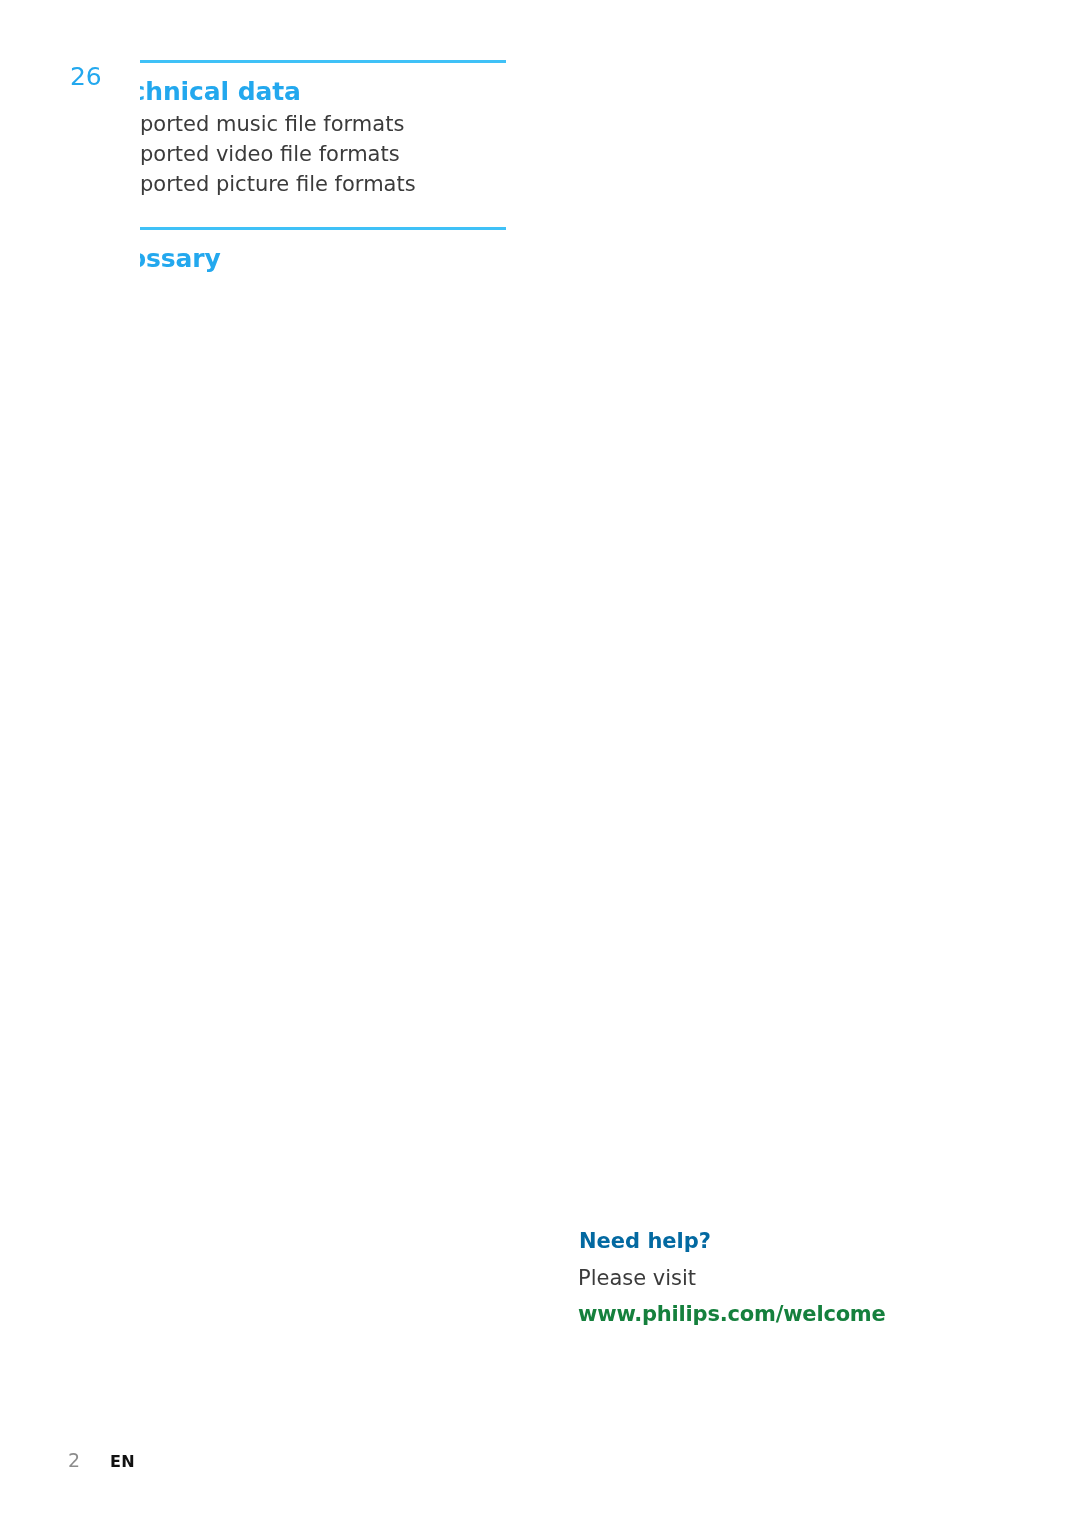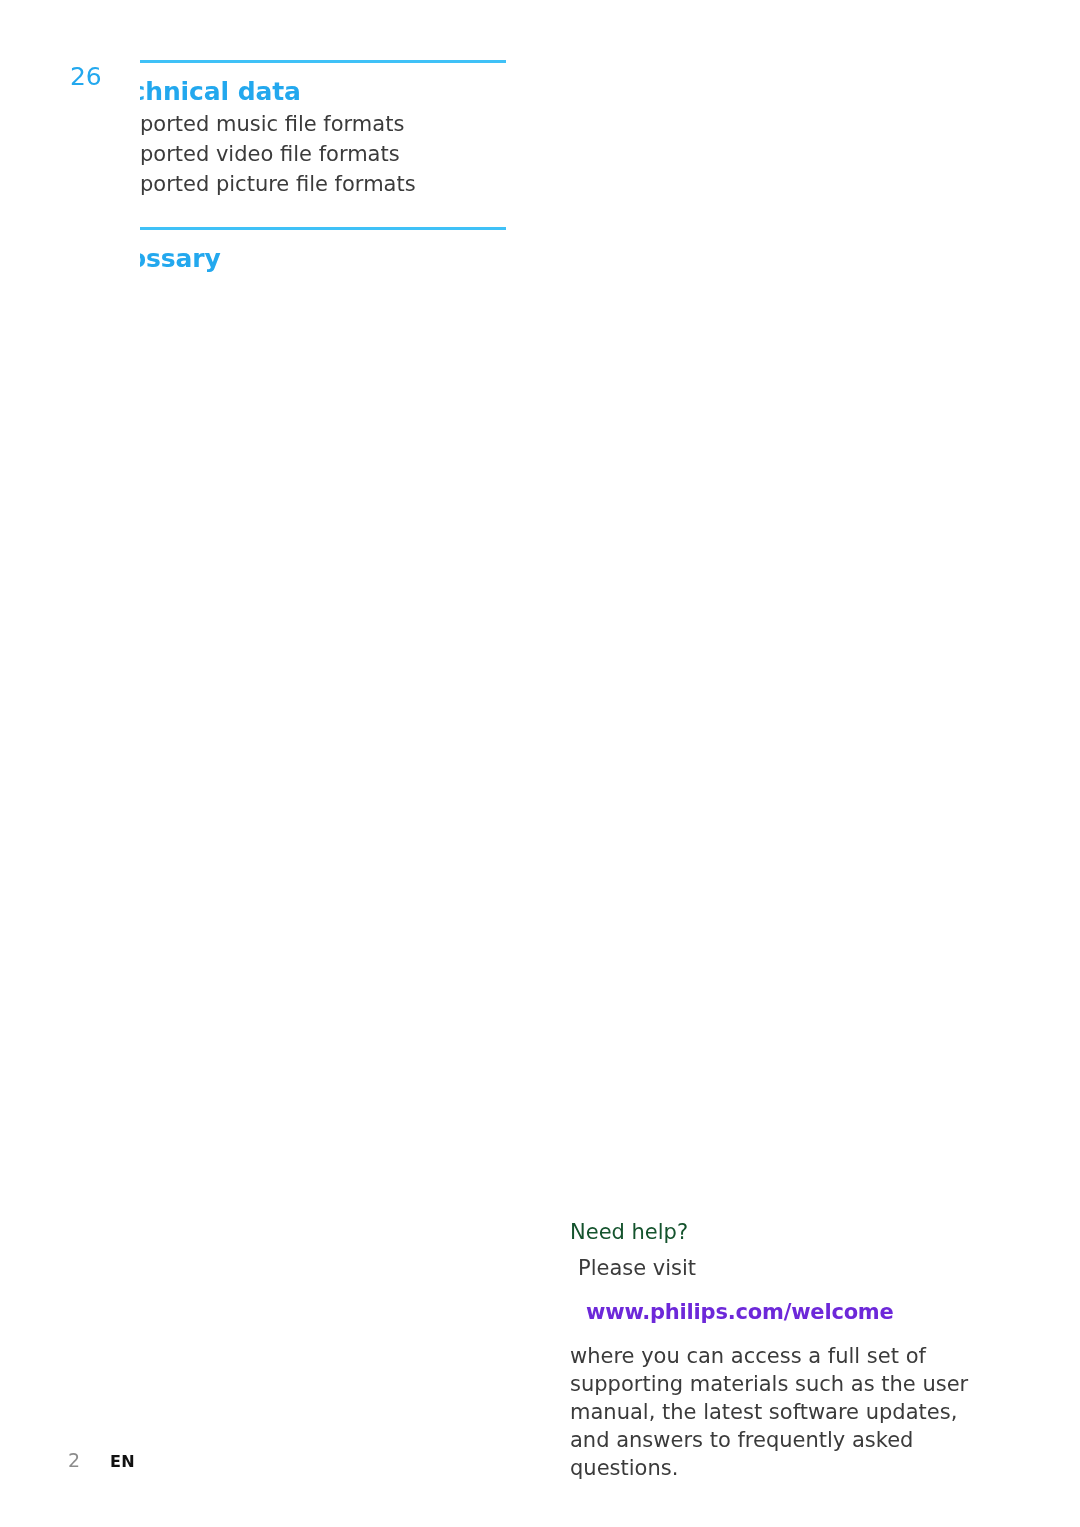--- a/index.html
+++ b/index.html
@@ -104,38 +104,38 @@
 
   
   .need-help {
     position: absolute;
     left: 570px;
     top: 1218px;
     width: 430px;
   }
   .need-help .nh-title {
     font-size: 21px;
-    font-weight: normal;
-    color: #14532d;
-    line-height: 28px;
-    margin: 0;
+    font-weight: bold;
+    color: #0369a1;
+    line-height: 28px;
+    margin: 9px;
   }
   .need-help .nh-line {
     font-size: 21px;
     font-weight: normal;
     color: #3B3B3B;
     line-height: 28px;
     margin: 8px;
   }
   .need-help .nh-url {
     font-size: 21px;
     font-weight: bold;
-    color: #6d28d9;
-    line-height: 28px;
-    margin: 16px;
+    color: #15803d;
+    line-height: 28px;
+    margin: 8px;
     letter-spacing: -0.2px;
   }
   .need-help .nh-body {
     font-size: 21px;
     font-weight: normal;
     color: #3B3B3B;
     line-height: 28px;
     margin: 0;
     width: 420px;
   }
@@ -210,21 +210,20 @@
         <span class="page">26</span>
       </div>
     </div>
 
   </div>
 
   <div class="need-help">
     <p class="nh-title">Need help?</p>
     <p class="nh-line">Please visit</p>
     <p class="nh-url">www.philips.com/welcome</p>
-    <p class="nh-body">where you can access a full set of supporting materials such as the user manual, the latest software updates, and answers to frequently asked questions.</p>
   </div>
 
   <div class="footer">
     <span class="pg">2</span>
     <span class="lang">EN</span>
   </div>
 
 </div>
 
 </body></html>

